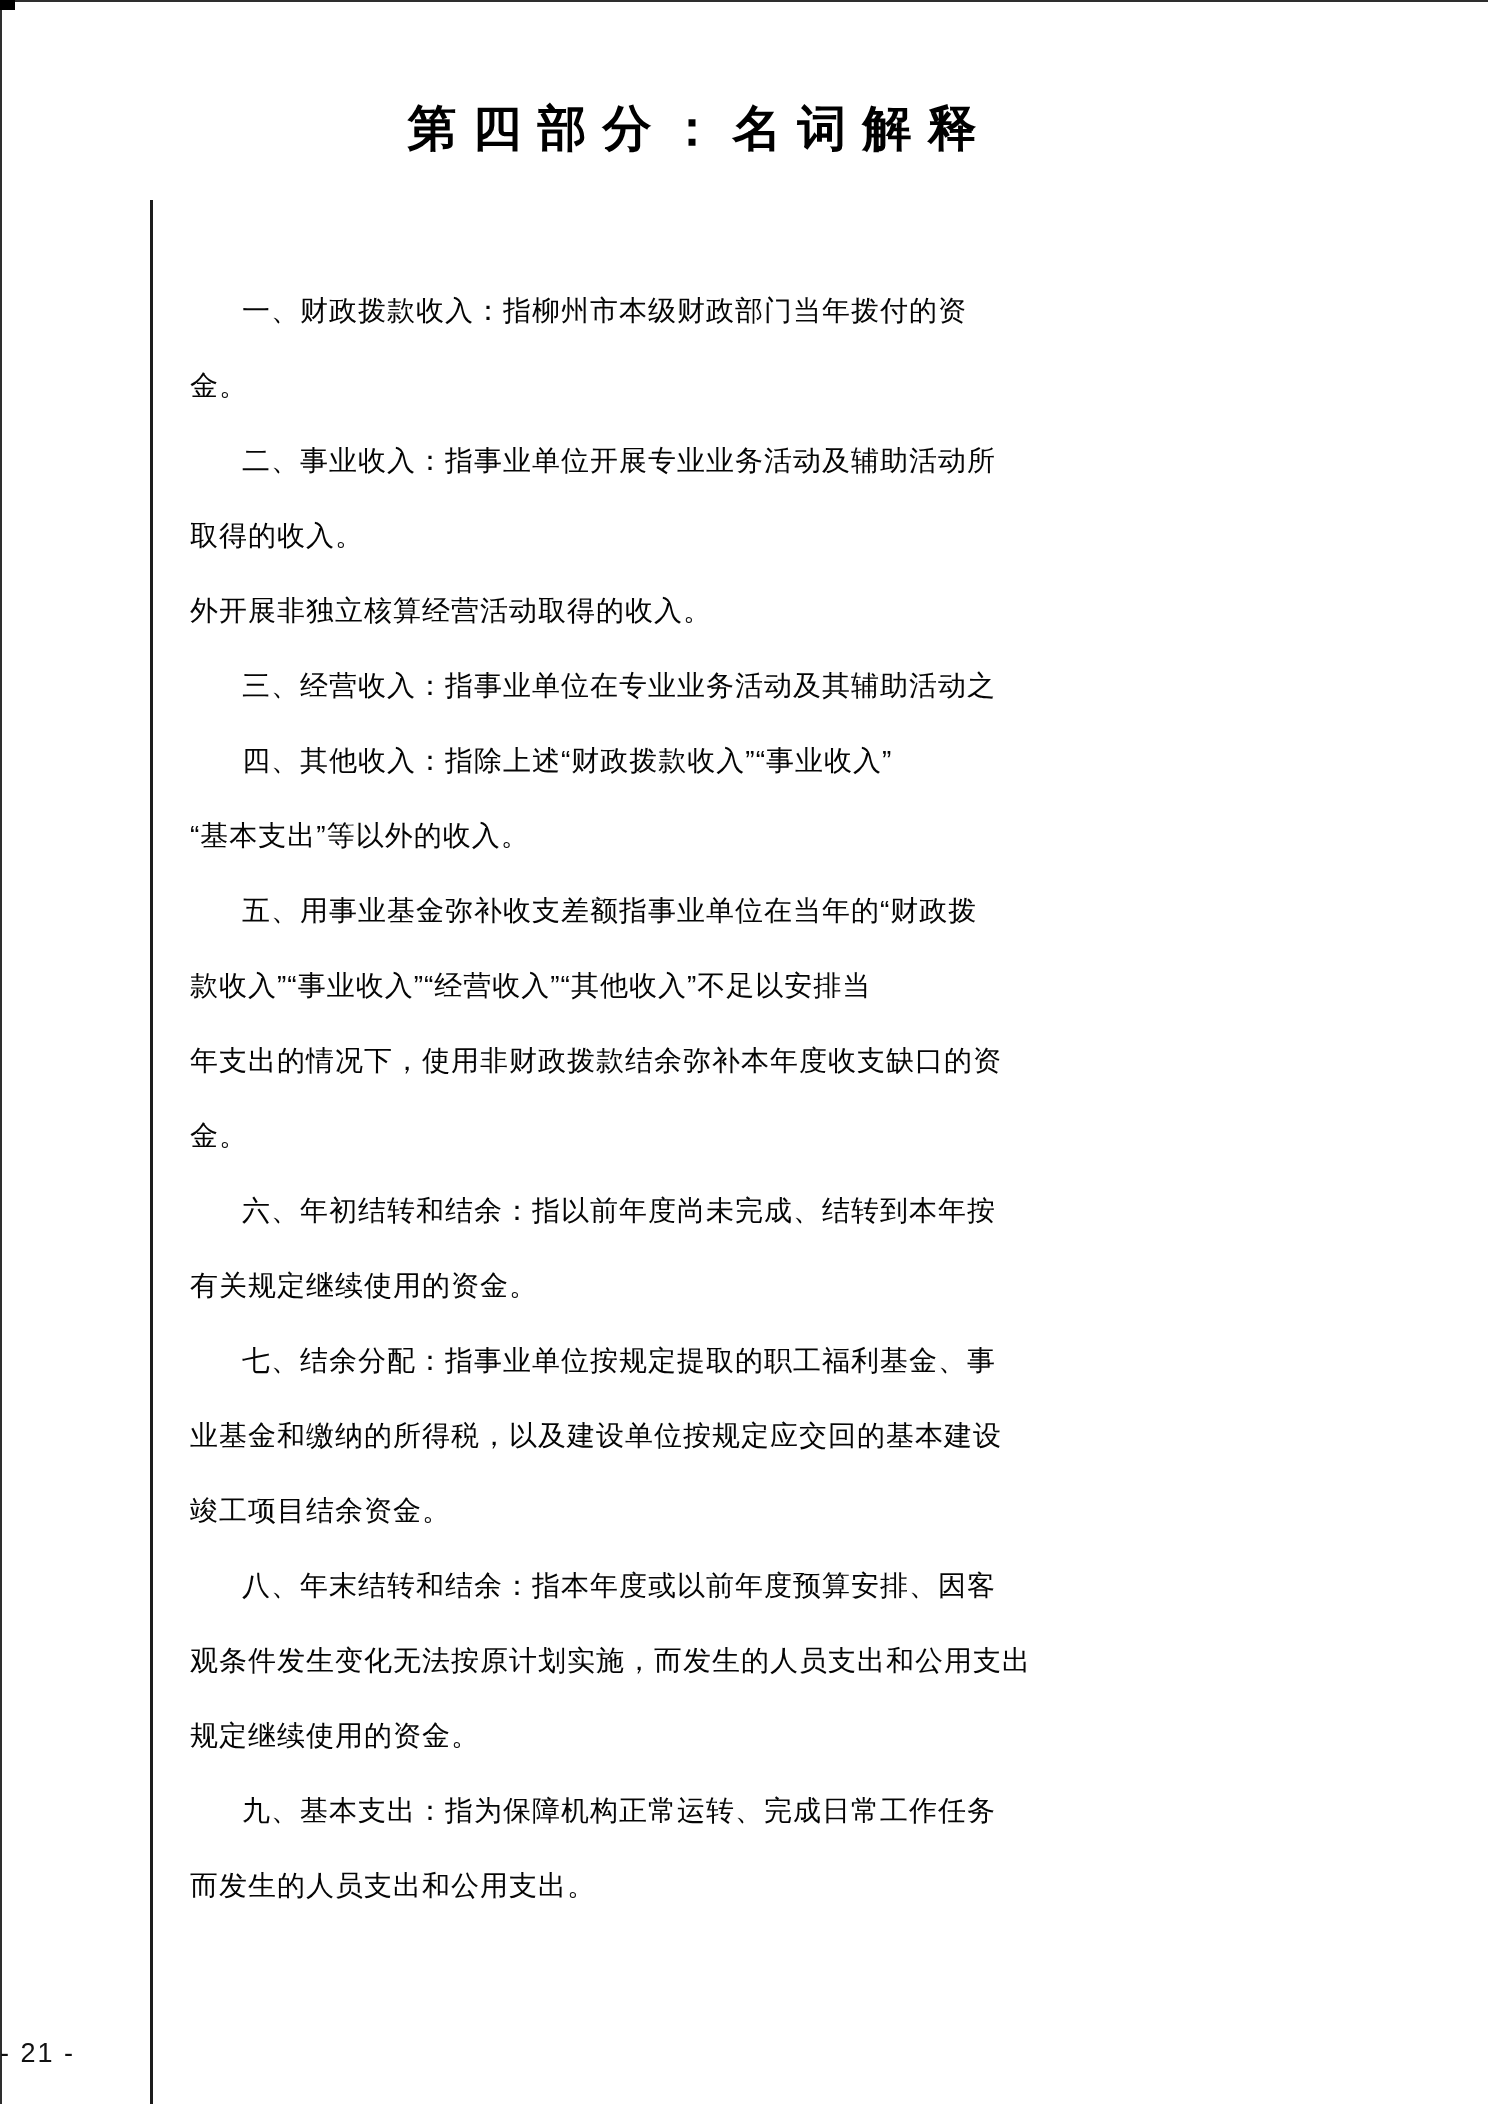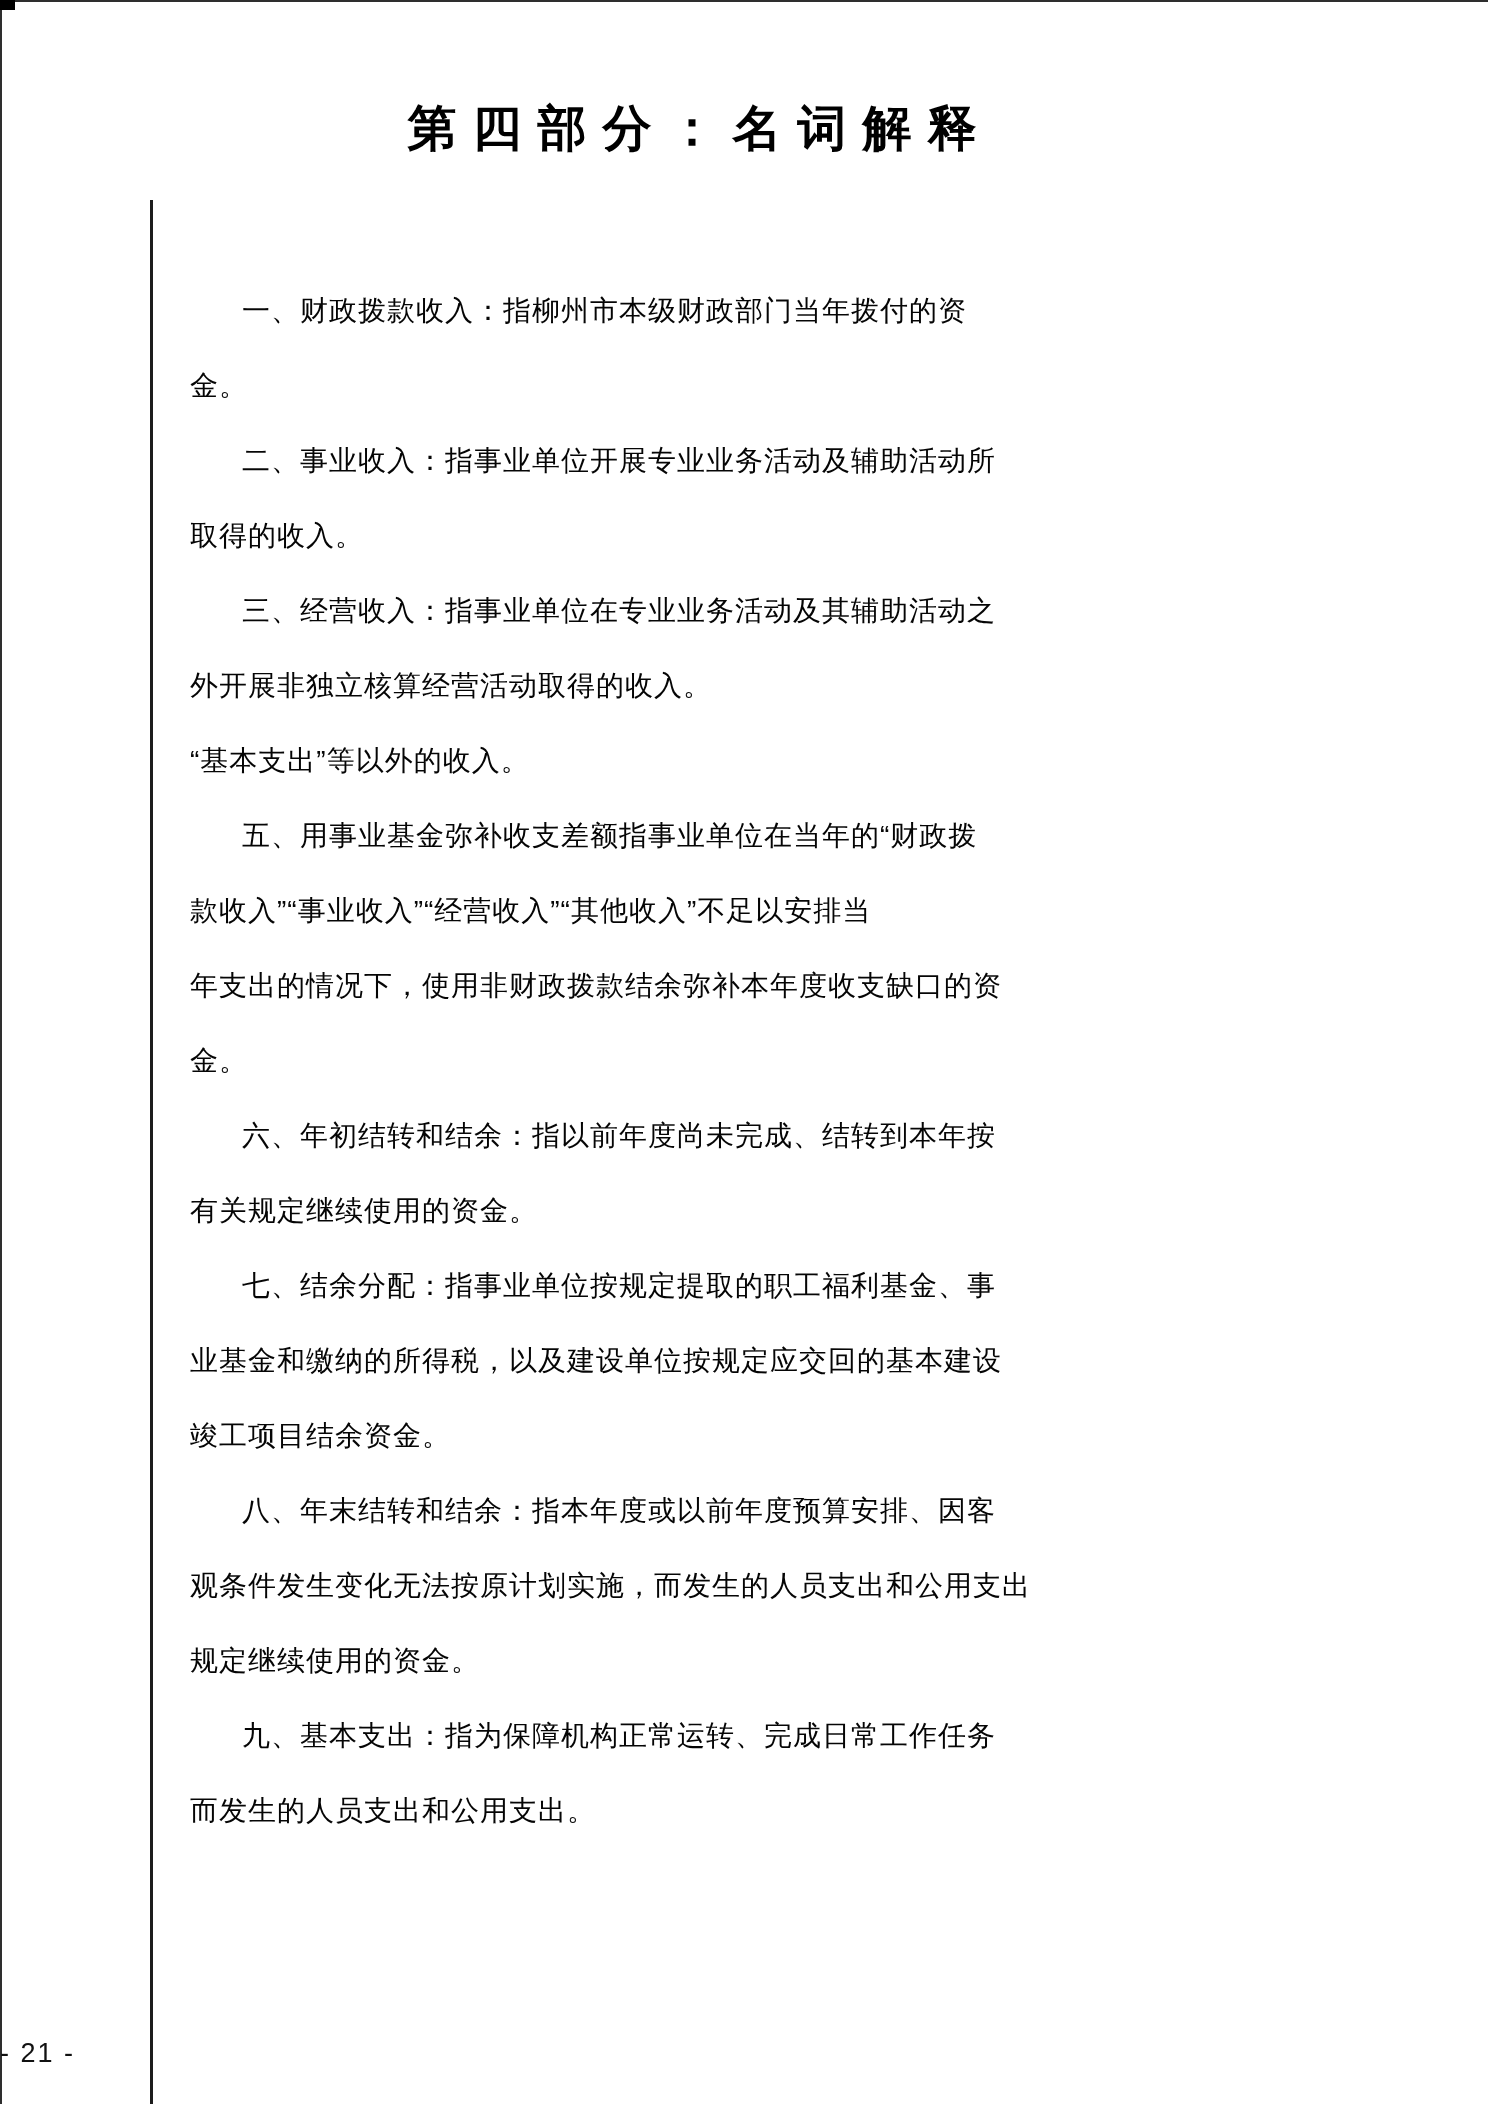--- a/index.html
+++ b/index.html
@@ -85,22 +85,23 @@
   <div class="corner-mark"></div>
   <div class="fold-line"></div>
 
   <div class="content">
     <h1 class="title">第四部分：名词解释</h1>
     <div class="body" id="paragraphs">
         <div class="line indent">一、财政拨款收入：指柳州市本级财政部门当年拨付的资</div>
         <div class="line">金。</div>
         <div class="line indent">二、事业收入：指事业单位开展专业业务活动及辅助活动所</div>
         <div class="line">取得的收入。</div>
+        <div class="line">外开展非独立核算经营活动取得的收入。</div>
         <div class="line indent">三、经营收入：指事业单位在专业业务活动及其辅助活动之</div>
-        <div class="line">外开展非独立核算经营活动取得的收入。</div>
+        <div class="line indent">四、其他收入：指除上述“财政拨款收入”“事业收入”</div>
         <div class="line">“基本支出”等以外的收入。</div>
         <div class="line indent">五、用事业基金弥补收支差额指事业单位在当年的“财政拨</div>
         <div class="line">款收入”“事业收入”“经营收入”“其他收入”不足以安排当</div>
         <div class="line">年支出的情况下，使用非财政拨款结余弥补本年度收支缺口的资</div>
         <div class="line">金。</div>
         <div class="line indent">六、年初结转和结余：指以前年度尚未完成、结转到本年按</div>
         <div class="line">有关规定继续使用的资金。</div>
         <div class="line indent">七、结余分配：指事业单位按规定提取的职工福利基金、事</div>
         <div class="line">业基金和缴纳的所得税，以及建设单位按规定应交回的基本建设</div>
         <div class="line">竣工项目结余资金。</div>

